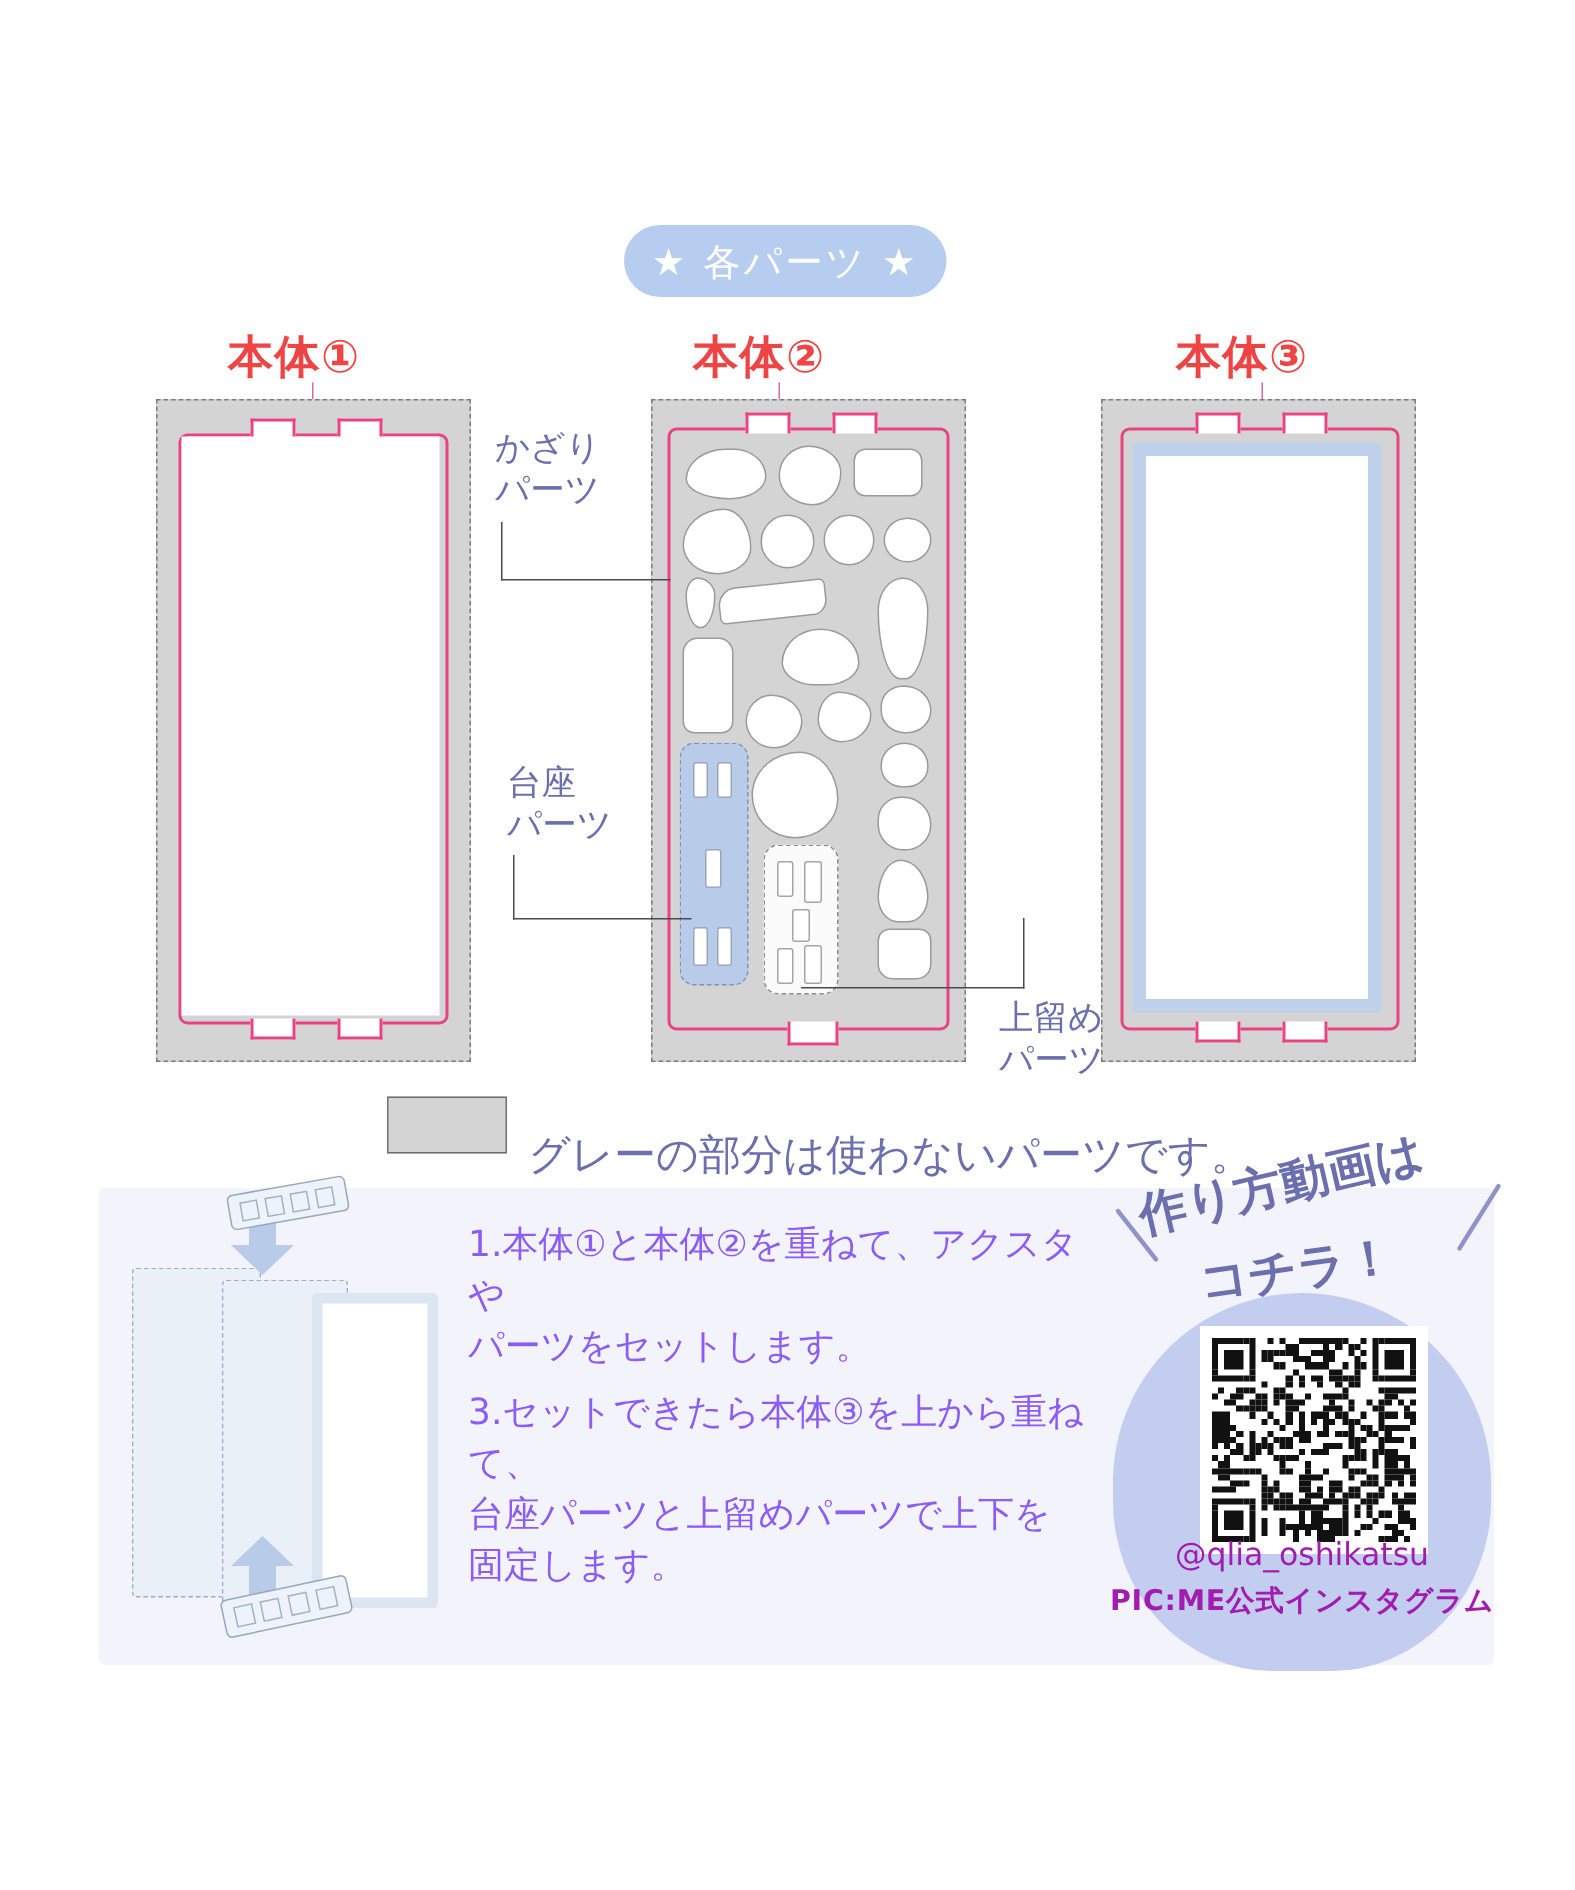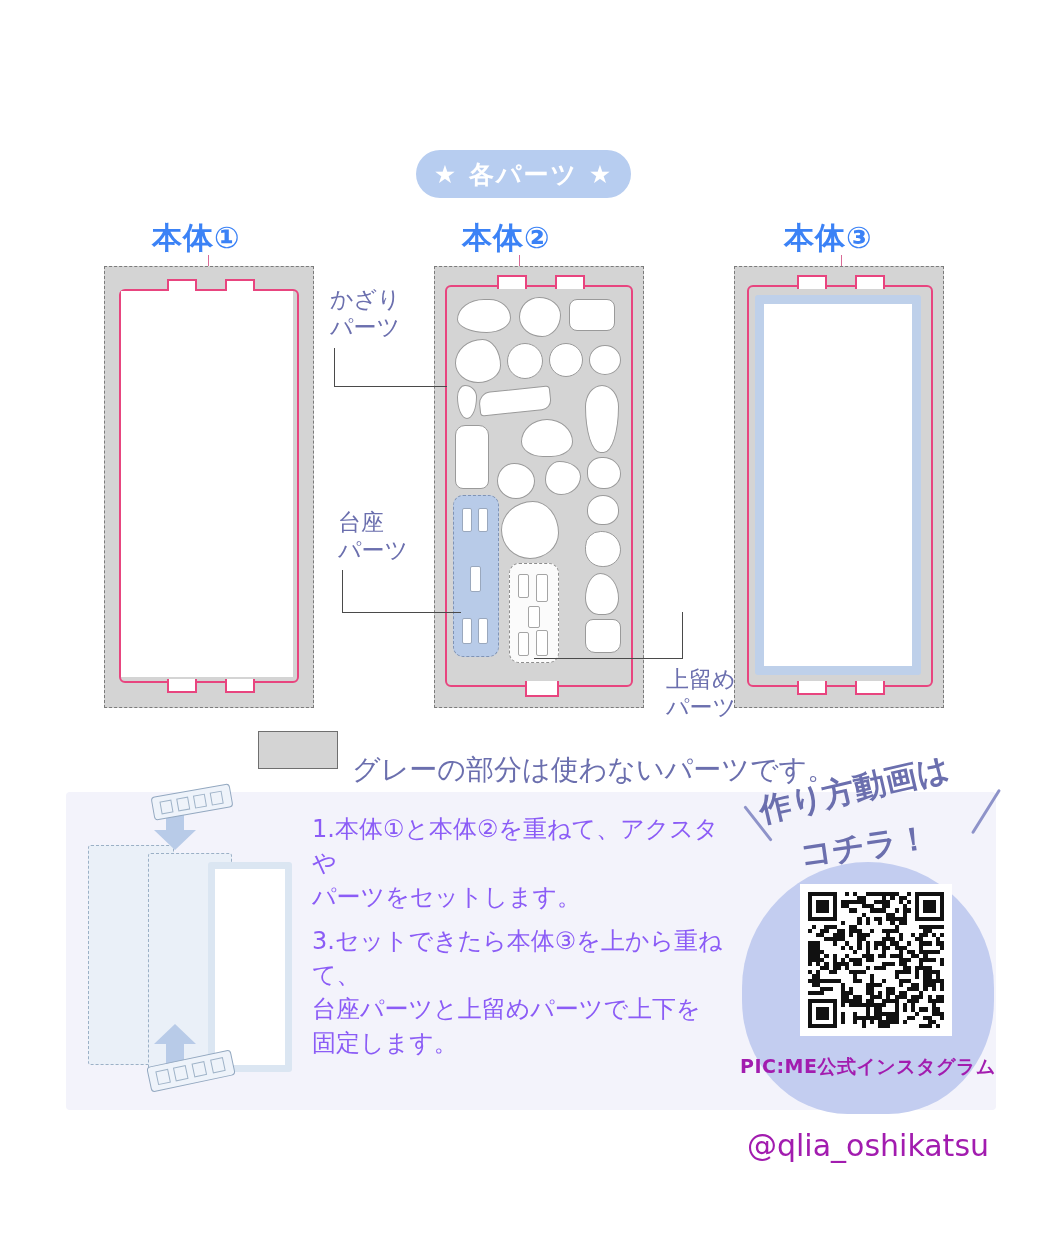--- a/index.html
+++ b/index.html
@@ -9,26 +9,26 @@
     font-family:"DejaVu Sans","Liberation Sans",sans-serif;
     position:relative;overflow:hidden;
   }
   .stage{position:absolute;inset:0;}
 
   
   .badge{
     position:absolute;left:416px;top:150px;width:215px;height:48px;
     background:#b7cdf0;border-radius:24px;
     display:flex;align-items:center;justify-content:center;
-    color:#ffffff;font-weight:bold;font-size:25px;letter-spacing:2px;
+    color:#ffffff;font-weight:normal;font-size:25px;letter-spacing:2px;
   }
 
   
   .ptitle{
-    position:absolute;color:#3b82f6;font-weight:bold;font-size:30px;
+    position:absolute;color:#ef4444;font-weight:bold;font-size:30px;
     letter-spacing:1px;white-space:nowrap;
   }
   .leader-v{position:absolute;width:1px;background:#d96a96;}
 
   
   .sheet{position:absolute;background:#d4d4d4;border:1px dashed #7b7b7b;}
   .inner-pink{
     position:absolute;border:2px solid #e8457f;background:#ffffff;
     border-radius:6px;
   }
@@ -79,21 +79,21 @@
   
   .qr-blob{
     position:absolute;left:742px;top:862px;width:252px;height:252px;
     background:#c3cdf0;border-radius:50% 50% 42% 42%/50% 50% 45% 45%;
   }
   .qr-box{position:absolute;left:800px;top:884px;width:152px;height:152px;background:#ffffff;padding:8px;box-sizing:border-box;}
   .qr-grid{width:100%;height:100%;display:grid;}
   .qr-cell{background:#111111;}
   .qr-cap{position:absolute;width:260px;text-align:center;color:#a21caf;}
   .qr-cap1{left:738px;top:1054px;font-size:19px;font-weight:bold;letter-spacing:.5px;}
-  .qr-cap2{left:738px;top:1128px;font-size:30px;text-align:center;}
+  .qr-cap2{left:738px;top:1024px;font-size:21px;text-align:center;}
 
   
   .hl{position:absolute;color:#6b6fae;font-weight:bold;font-size:32px;white-space:nowrap;}
   .spark{position:absolute;background:#8e93c9;height:3px;border-radius:2px;}
 </style>
 </head>
 <body>
 
 <div class="stage">
 

